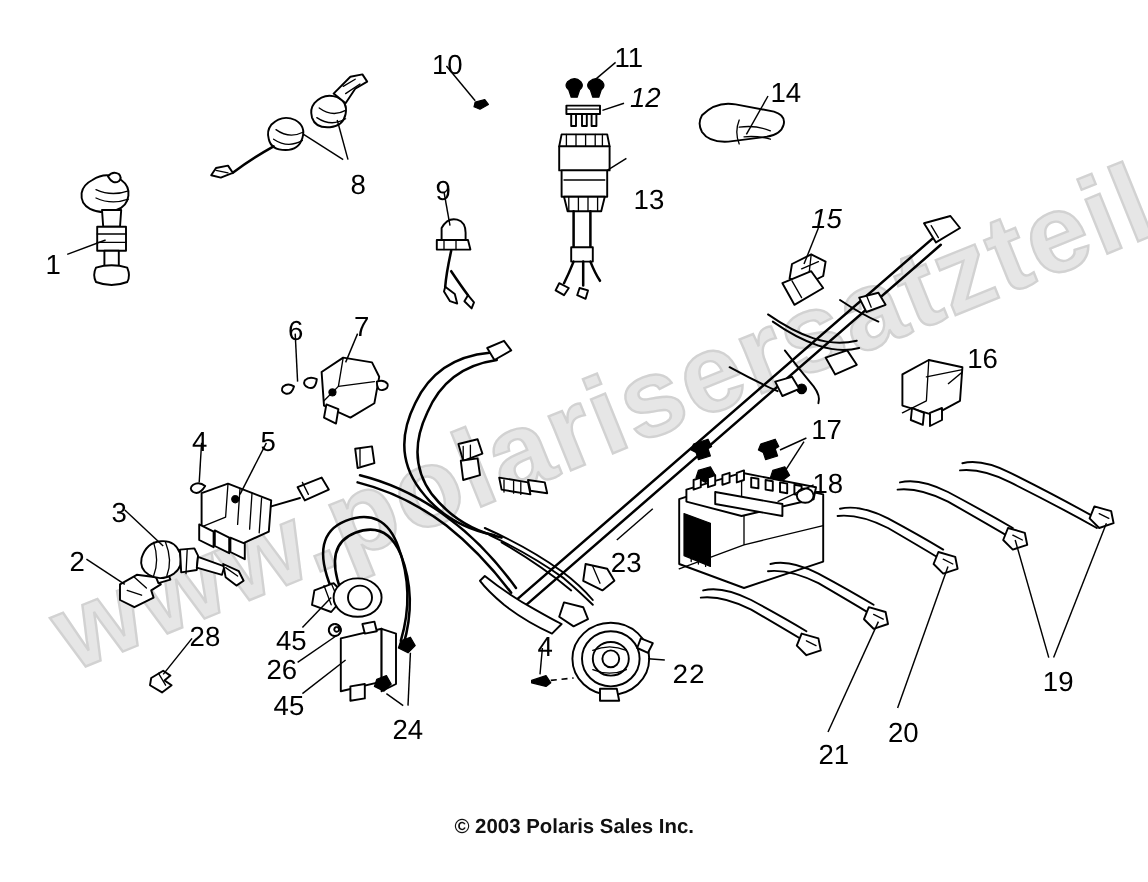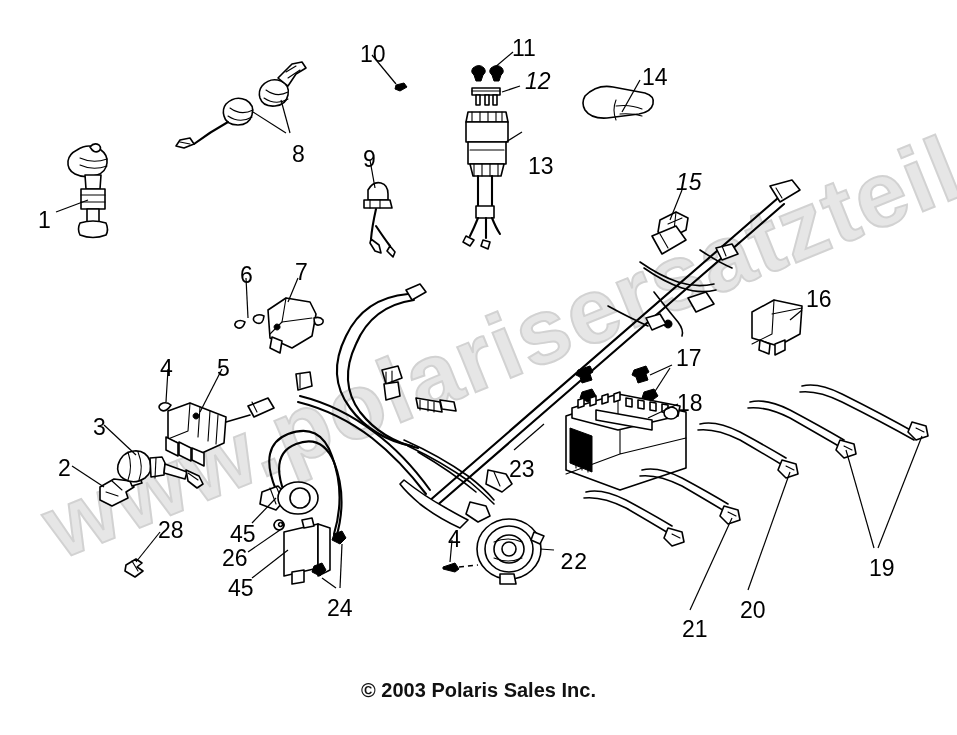--- a/index.html
+++ b/index.html
@@ -32,21 +32,21 @@
     white-space: nowrap;
     user-select: none;
   }
   #copyright {
     position: absolute;
     left: 0;
     top: 679px;
     width: 957px;
     text-align: center;
     font-family: "Liberation Sans", sans-serif;
-    font-size: 20px;
+    font-size: 17px;
     font-weight: 700;
     color: #111111;
     letter-spacing: 0px;
   }
   .wm-text {
     font-family: "Liberation Sans", sans-serif;
     font-size: 92px;
     font-weight: 700;
     fill: #e6e6e6;
     stroke: #d2d2d2;

